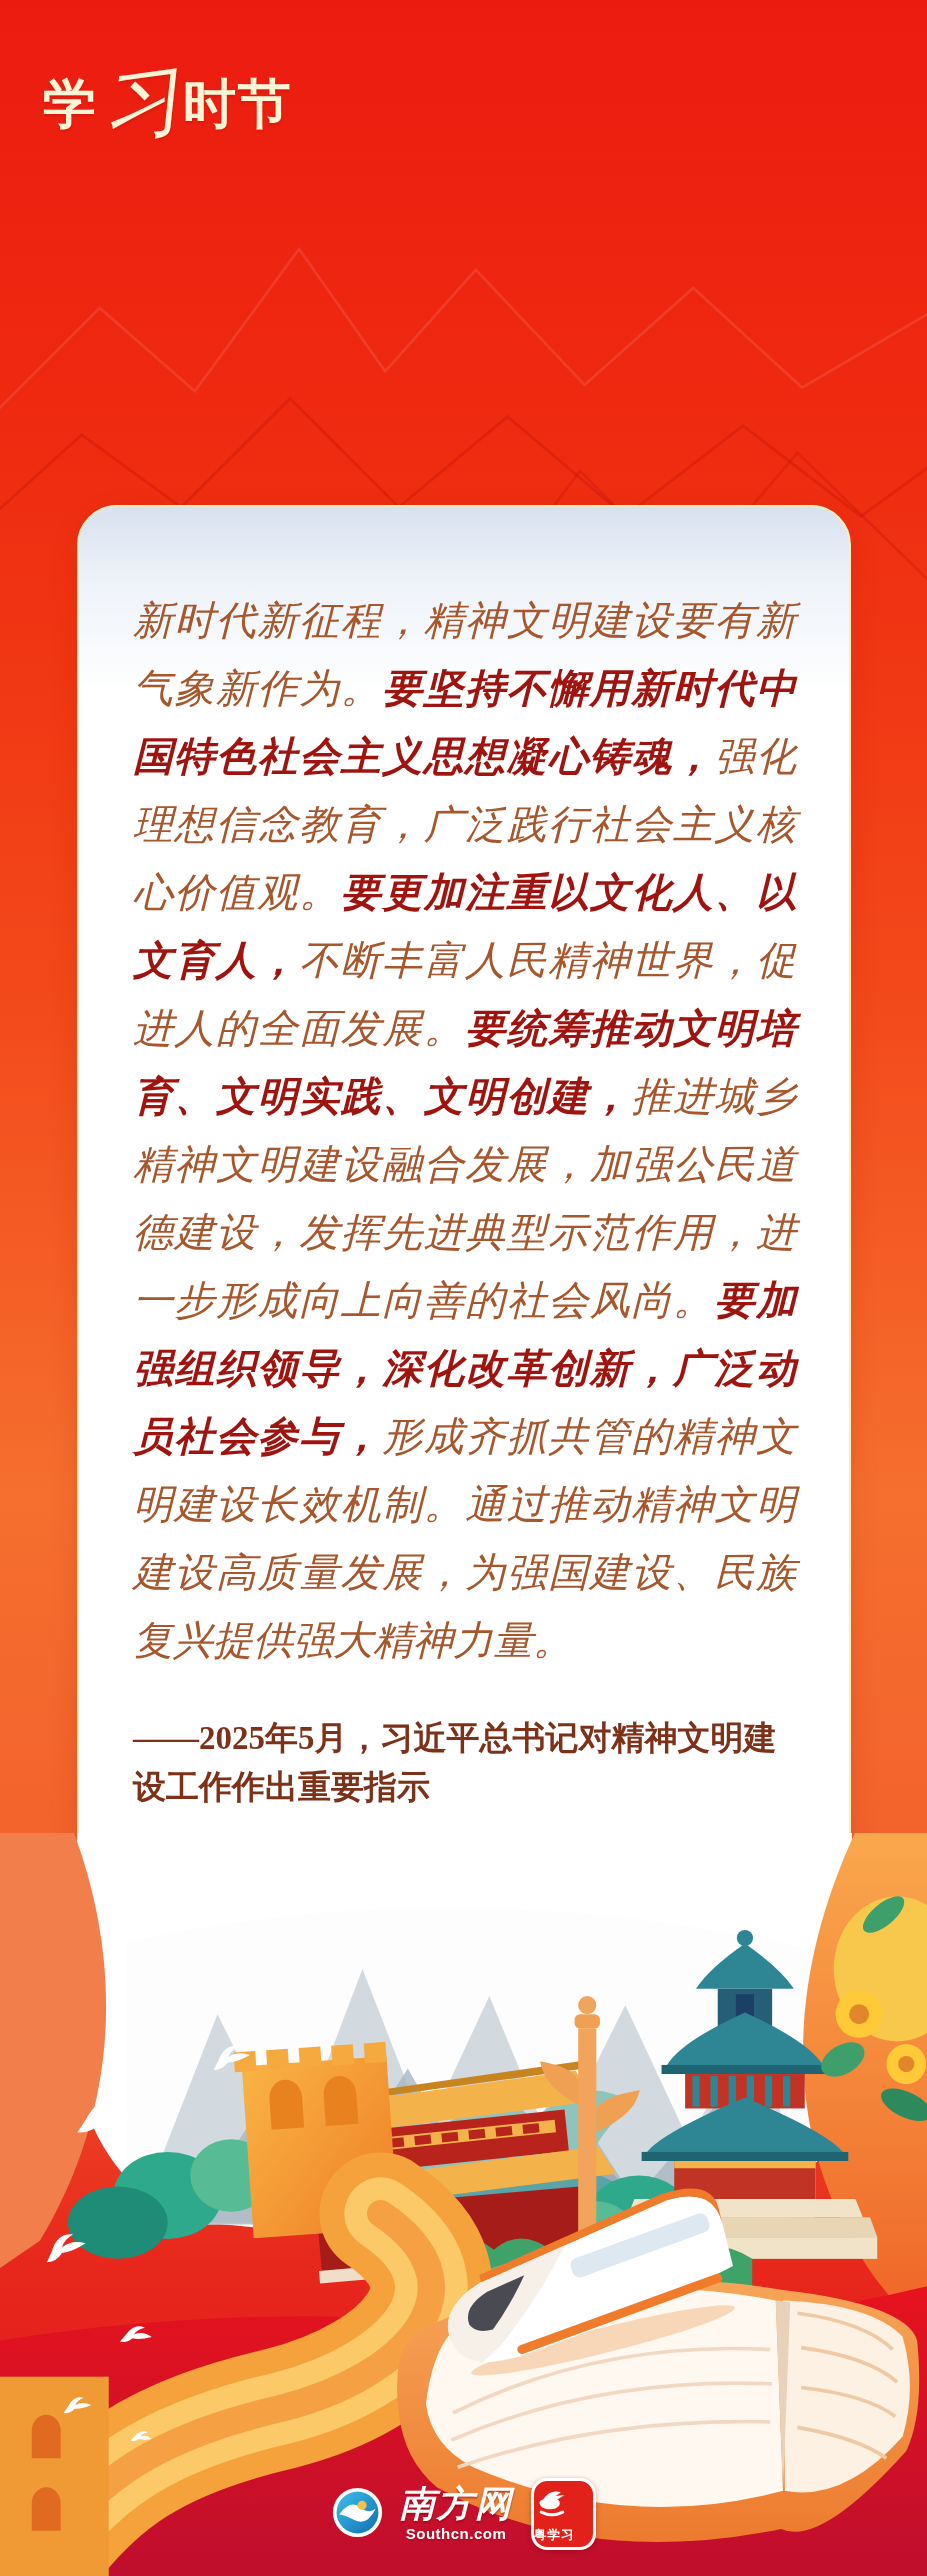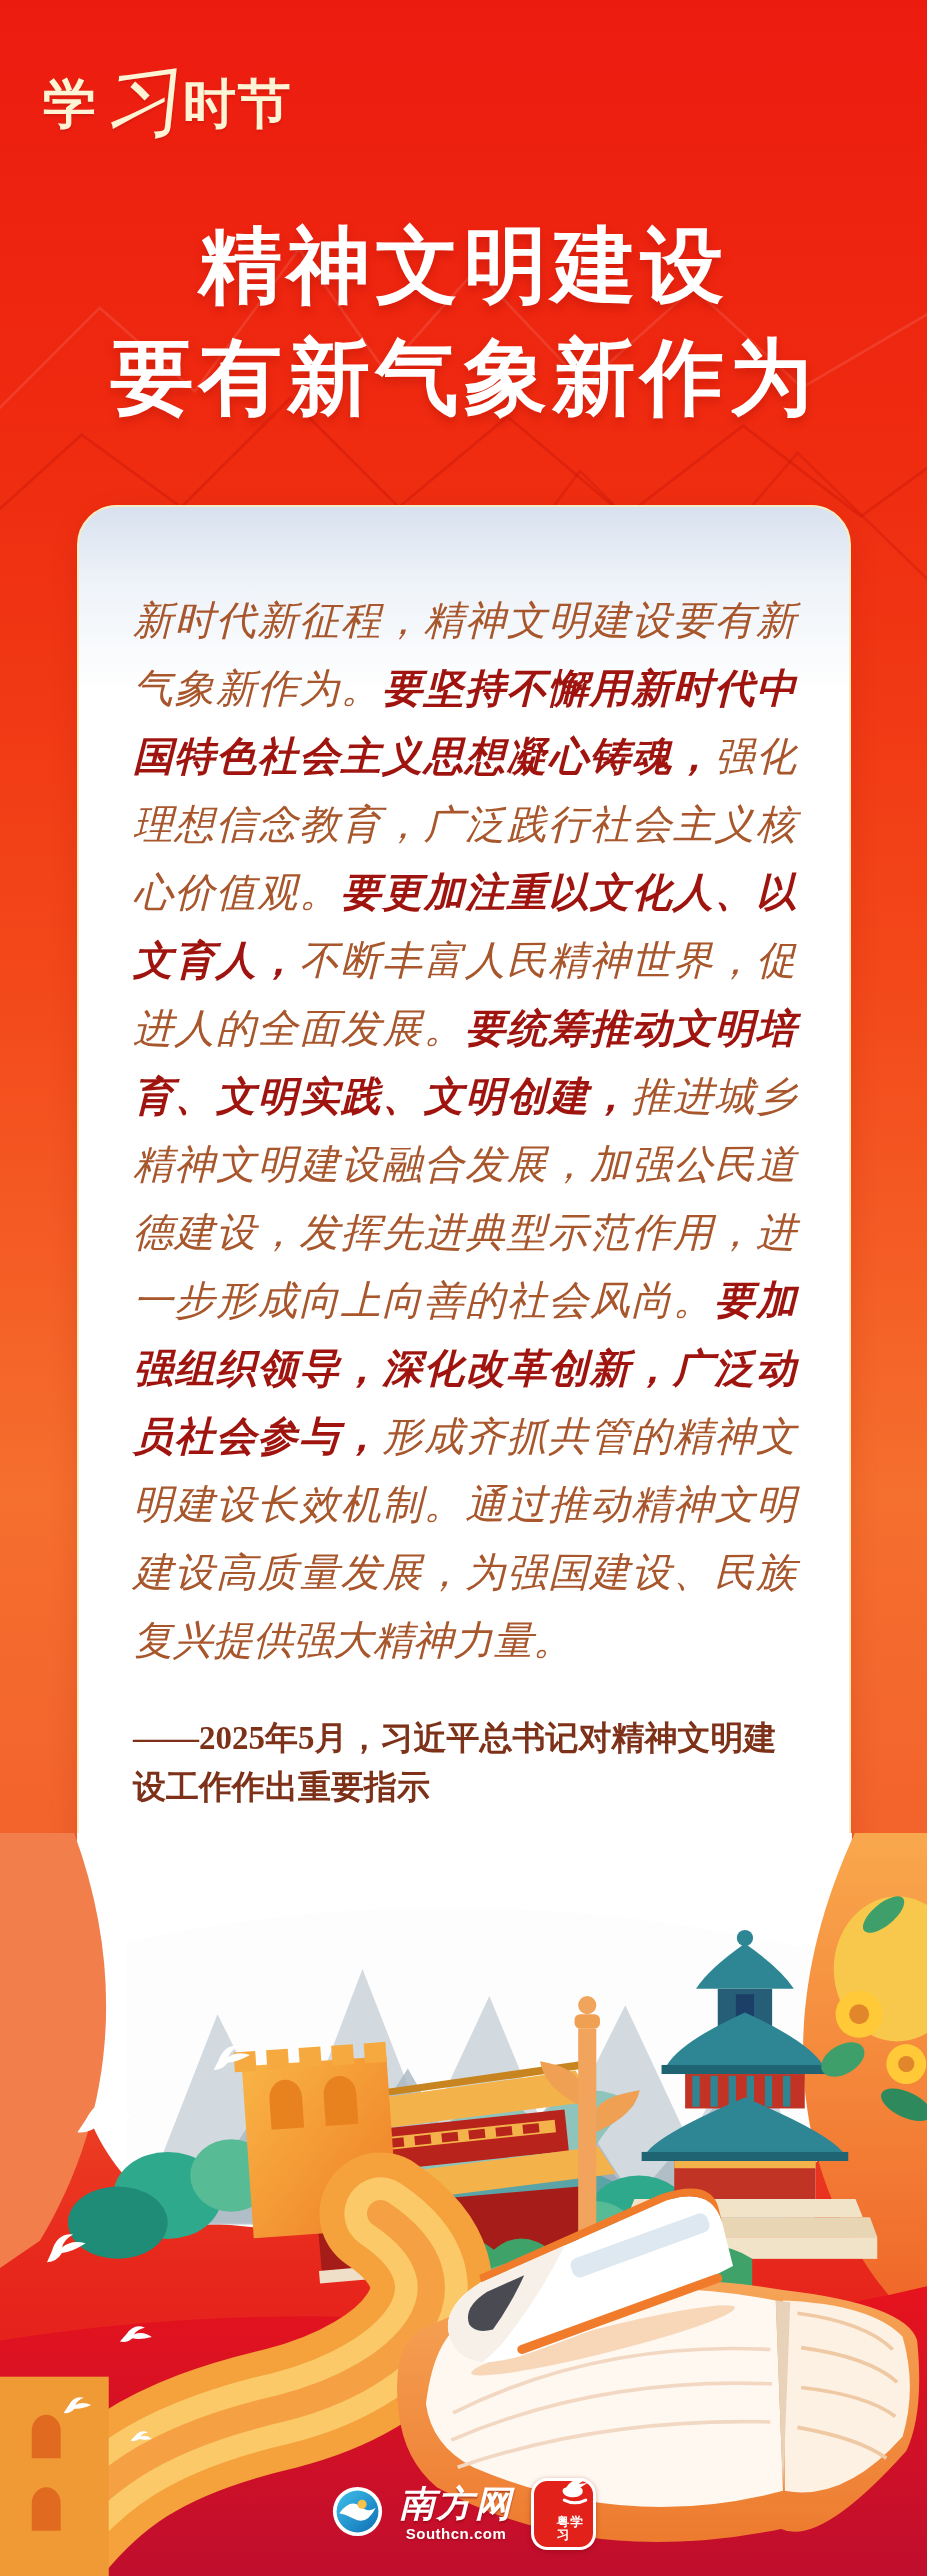--- a/index.html
+++ b/index.html
@@ -34,28 +34,28 @@
   .quote-text .seg-b { color:#9F140E; font-weight:700; }
   .attribution { margin:39px 53px 0 54px; font-family:"Liberation Serif","DejaVu Serif",serif;
     font-size:33px; line-height:49px; color:#7E3119; font-weight:700; }
 
   
   .illus { position:absolute; left:0; top:1833px; width:928px; height:743px; z-index:3; }
 
   
   .footer-logos { position:absolute; left:0; top:2478px; width:100%; z-index:5;
     display:flex; justify-content:center; align-items:center; gap:18px; }
-  .southcn { display:flex; gap:16px; }
+  .southcn { display:flex; align-items:center; gap:16px; }
   .southcn-name { color:#FFFFFF; font-weight:900; font-size:36px; letter-spacing:1.8px;
     font-style:italic; text-shadow:0 1.8px 1.8px rgba(120,5,10,.45); line-height:1; }
   .southcn-domain { color:#FFFFFF; font-weight:700; font-size:15px; letter-spacing:0.5px;
     text-shadow:0 0.9px 1.8px rgba(120,5,10,.5); margin-top:3.6px; }
   .yuexuexi { width:65px; height:72px; border:3.6px solid #FFFFFF; border-radius:16.3px;
     background:#E2211A; display:flex; flex-direction:column; align-items:flex-start;
-    justify-content:flex-end; padding-bottom:5.4px; box-shadow:0 1.8px 5.4px rgba(120,5,10,.35);padding-left:23px; }
+    justify-content:flex-end; padding-bottom:5.4px; box-shadow:0 1.8px 5.4px rgba(120,5,10,.35); }
   .yuexuexi-label { color:#FFFFFF; font-weight:700; font-size:12.7px; letter-spacing:0.9px; line-height:1; }
   .yuexuexi svg { margin-bottom:4.5px; }
 </style>
 </head>
 <body>
 
 <div class="poster">
 
   <svg class="bg-lines" viewBox="0 0 1024 640" fill="none">
     <path d="M-20 430 L110 300 L215 392 L330 235 L425 370 L525 258 L645 385 L765 278 L885 388 L1044 295" stroke="rgba(255,255,255,0.10)" stroke-width="3"></path>
@@ -63,24 +63,20 @@
     <path d="M520 640 L640 480 L760 600 L880 460 L1024 600" stroke="rgba(205,25,12,0.4)" stroke-width="3"></path>
   </svg>
 
   <div class="brand-logo">
     <span class="ch">学</span>
     <span class="ch ch-xi">习</span>
     <span class="ch">时</span>
     <span class="ch">节</span>
   </div>
 
-  <div class="title">
-    <div>精神文明建设</div>
-    <div>要有新气象新作为</div>
-  </div>
 
   <div class="quote-card">
     <p class="quote-text"><span>新时代新征程，精神文明建设要有新气象新作为。</span><span class="seg-b">要坚持不懈用新时代中国特色社会主义思想凝心铸魂，</span><span>强化理想信念教育，广泛践行社会主义核心价值观。</span><span class="seg-b">要更加注重以文化人、以文育人，</span><span>不断丰富人民精神世界，促进人的全面发展。</span><span class="seg-b">要统筹推动文明培育、文明实践、文明创建，</span><span>推进城乡精神文明建设融合发展，加强公民道德建设，发挥先进典型示范作用，进一步形成向上向善的社会风尚。</span><span class="seg-b">要加强组织领导，深化改革创新，广泛动员社会参与，</span><span>形成齐抓共管的精神文明建设长效机制。通过推动精神文明建设高质量发展，为强国建设、民族复兴提供强大精神力量。</span></p>
     <p class="attribution">——2025年5月，习近平总书记对精神文明建设工作作出重要指示</p>
   </div>
 
   <svg class="illus" viewBox="0 0 1024 820" preserveAspectRatio="none">
     <defs>
       <linearGradient id="gRoad" x1="0" y1="0" x2="1" y2="1">
         <stop offset="0" stop-color="#F9B445"></stop>

